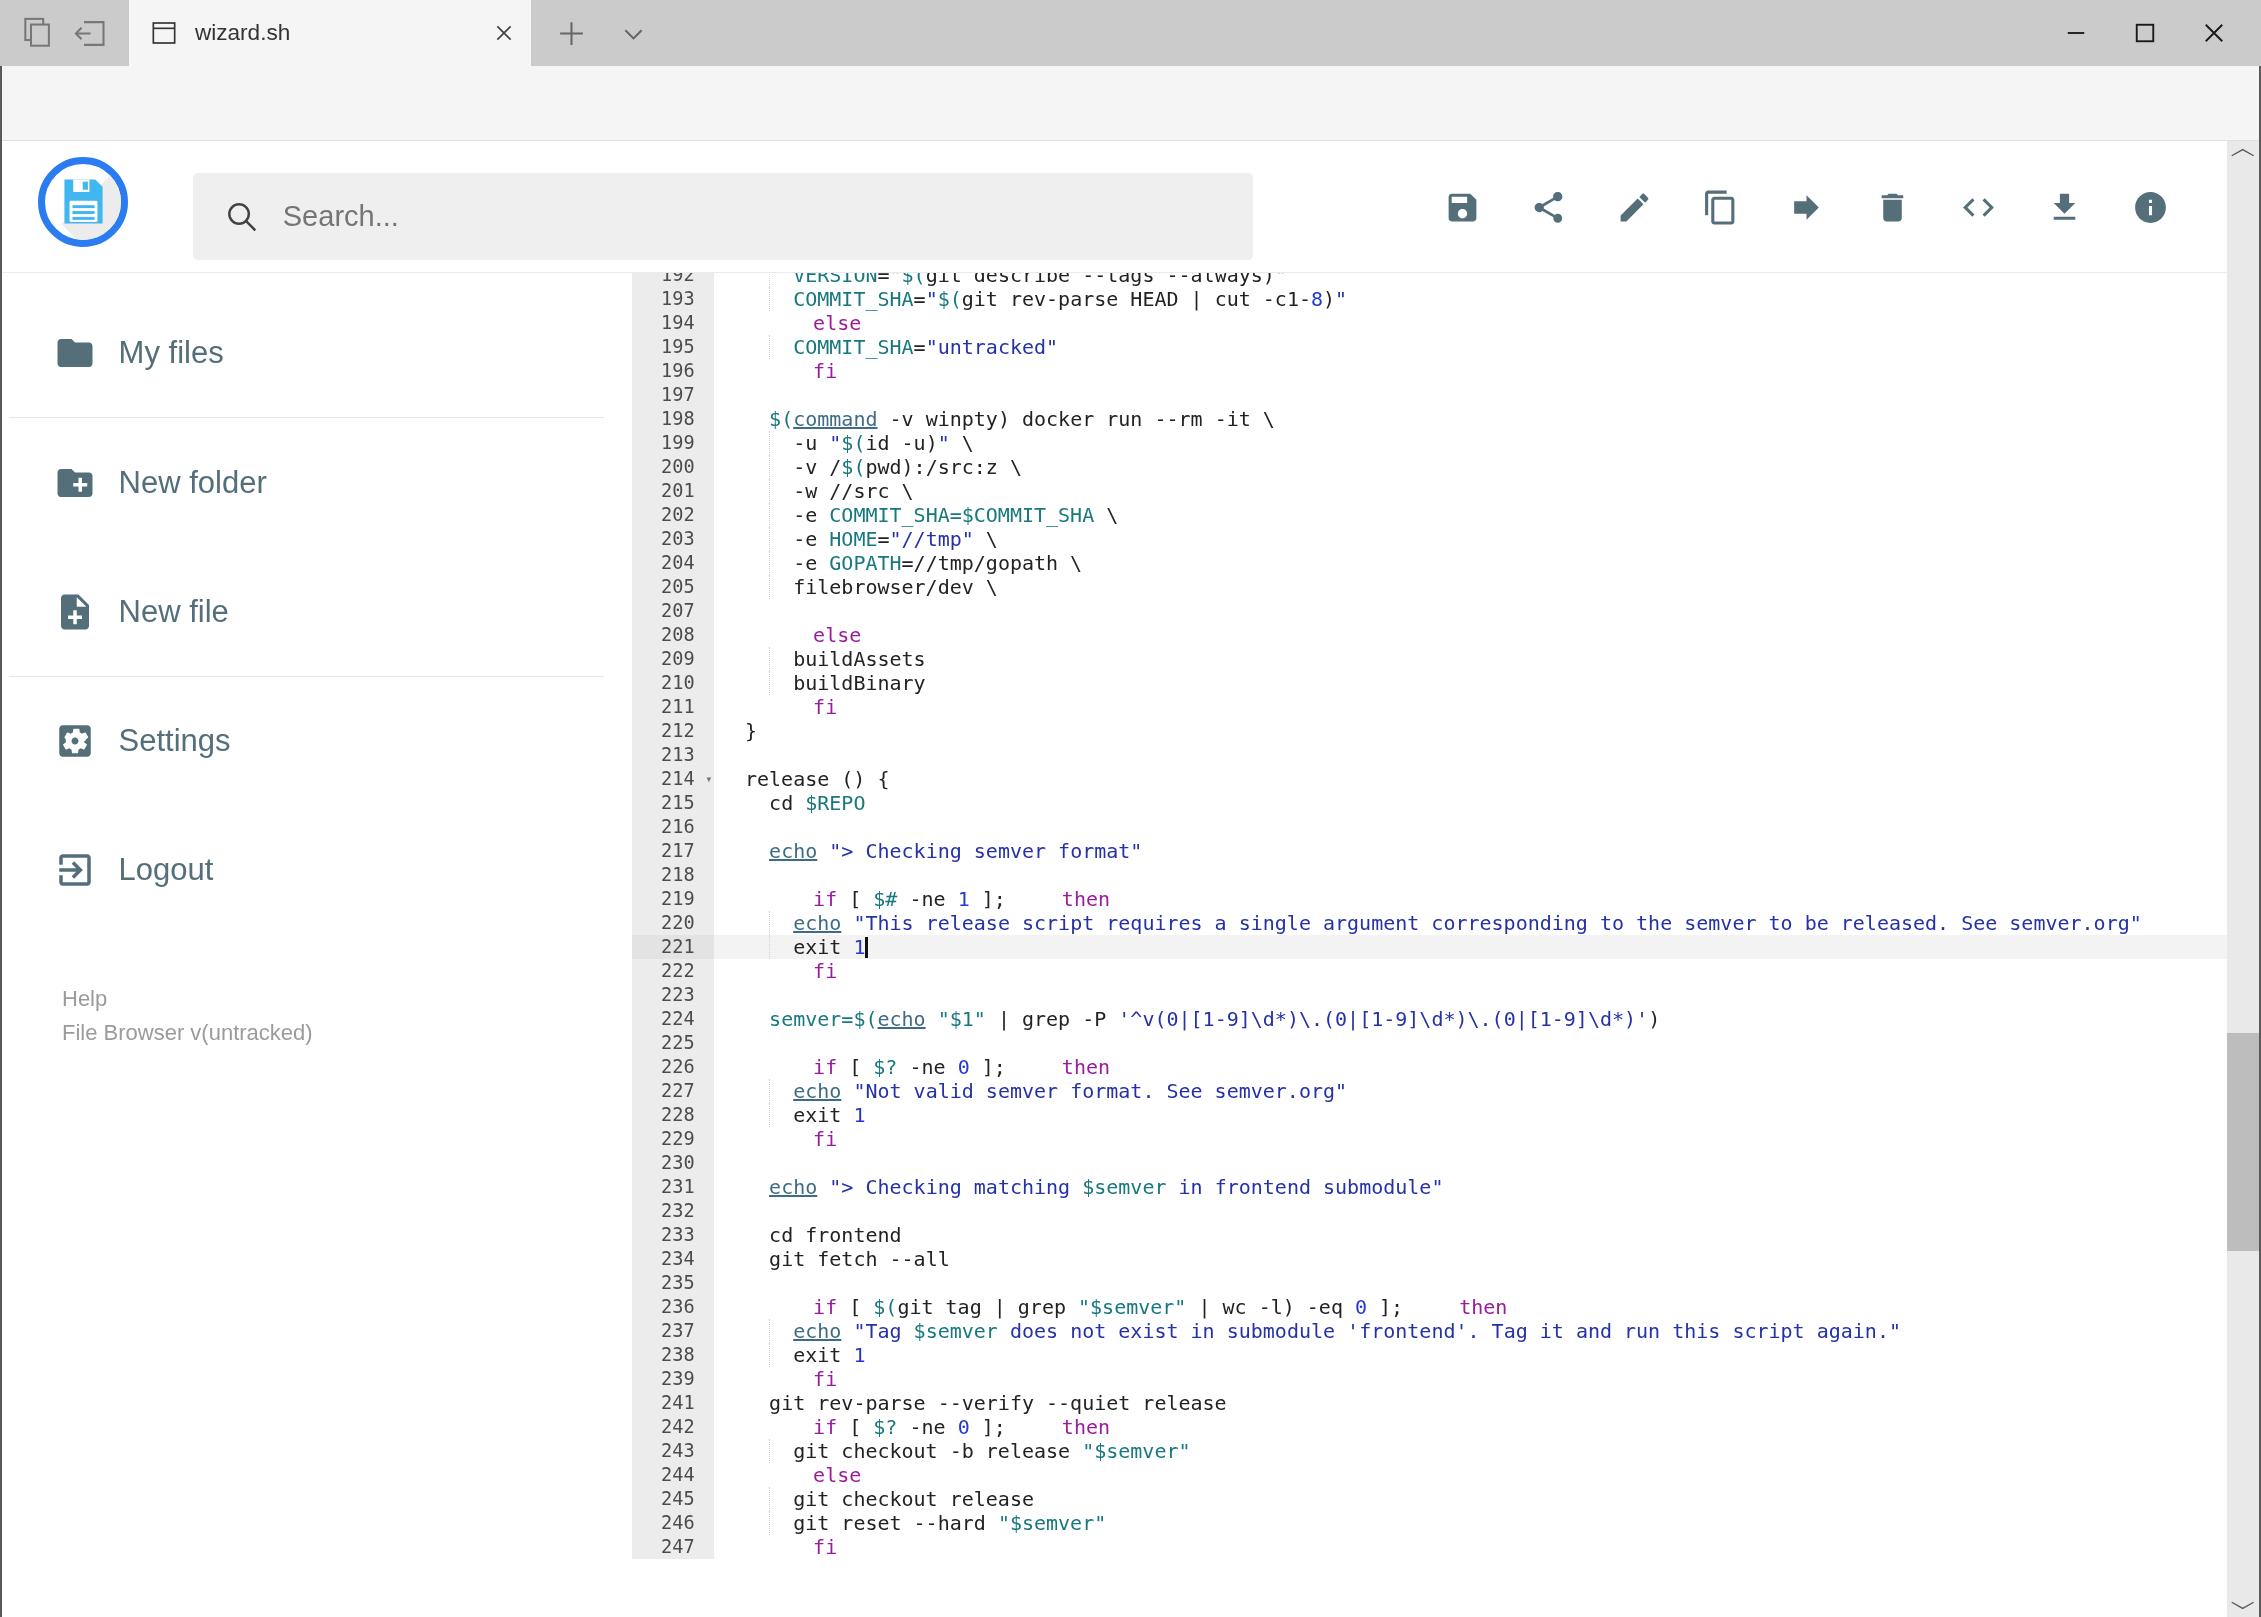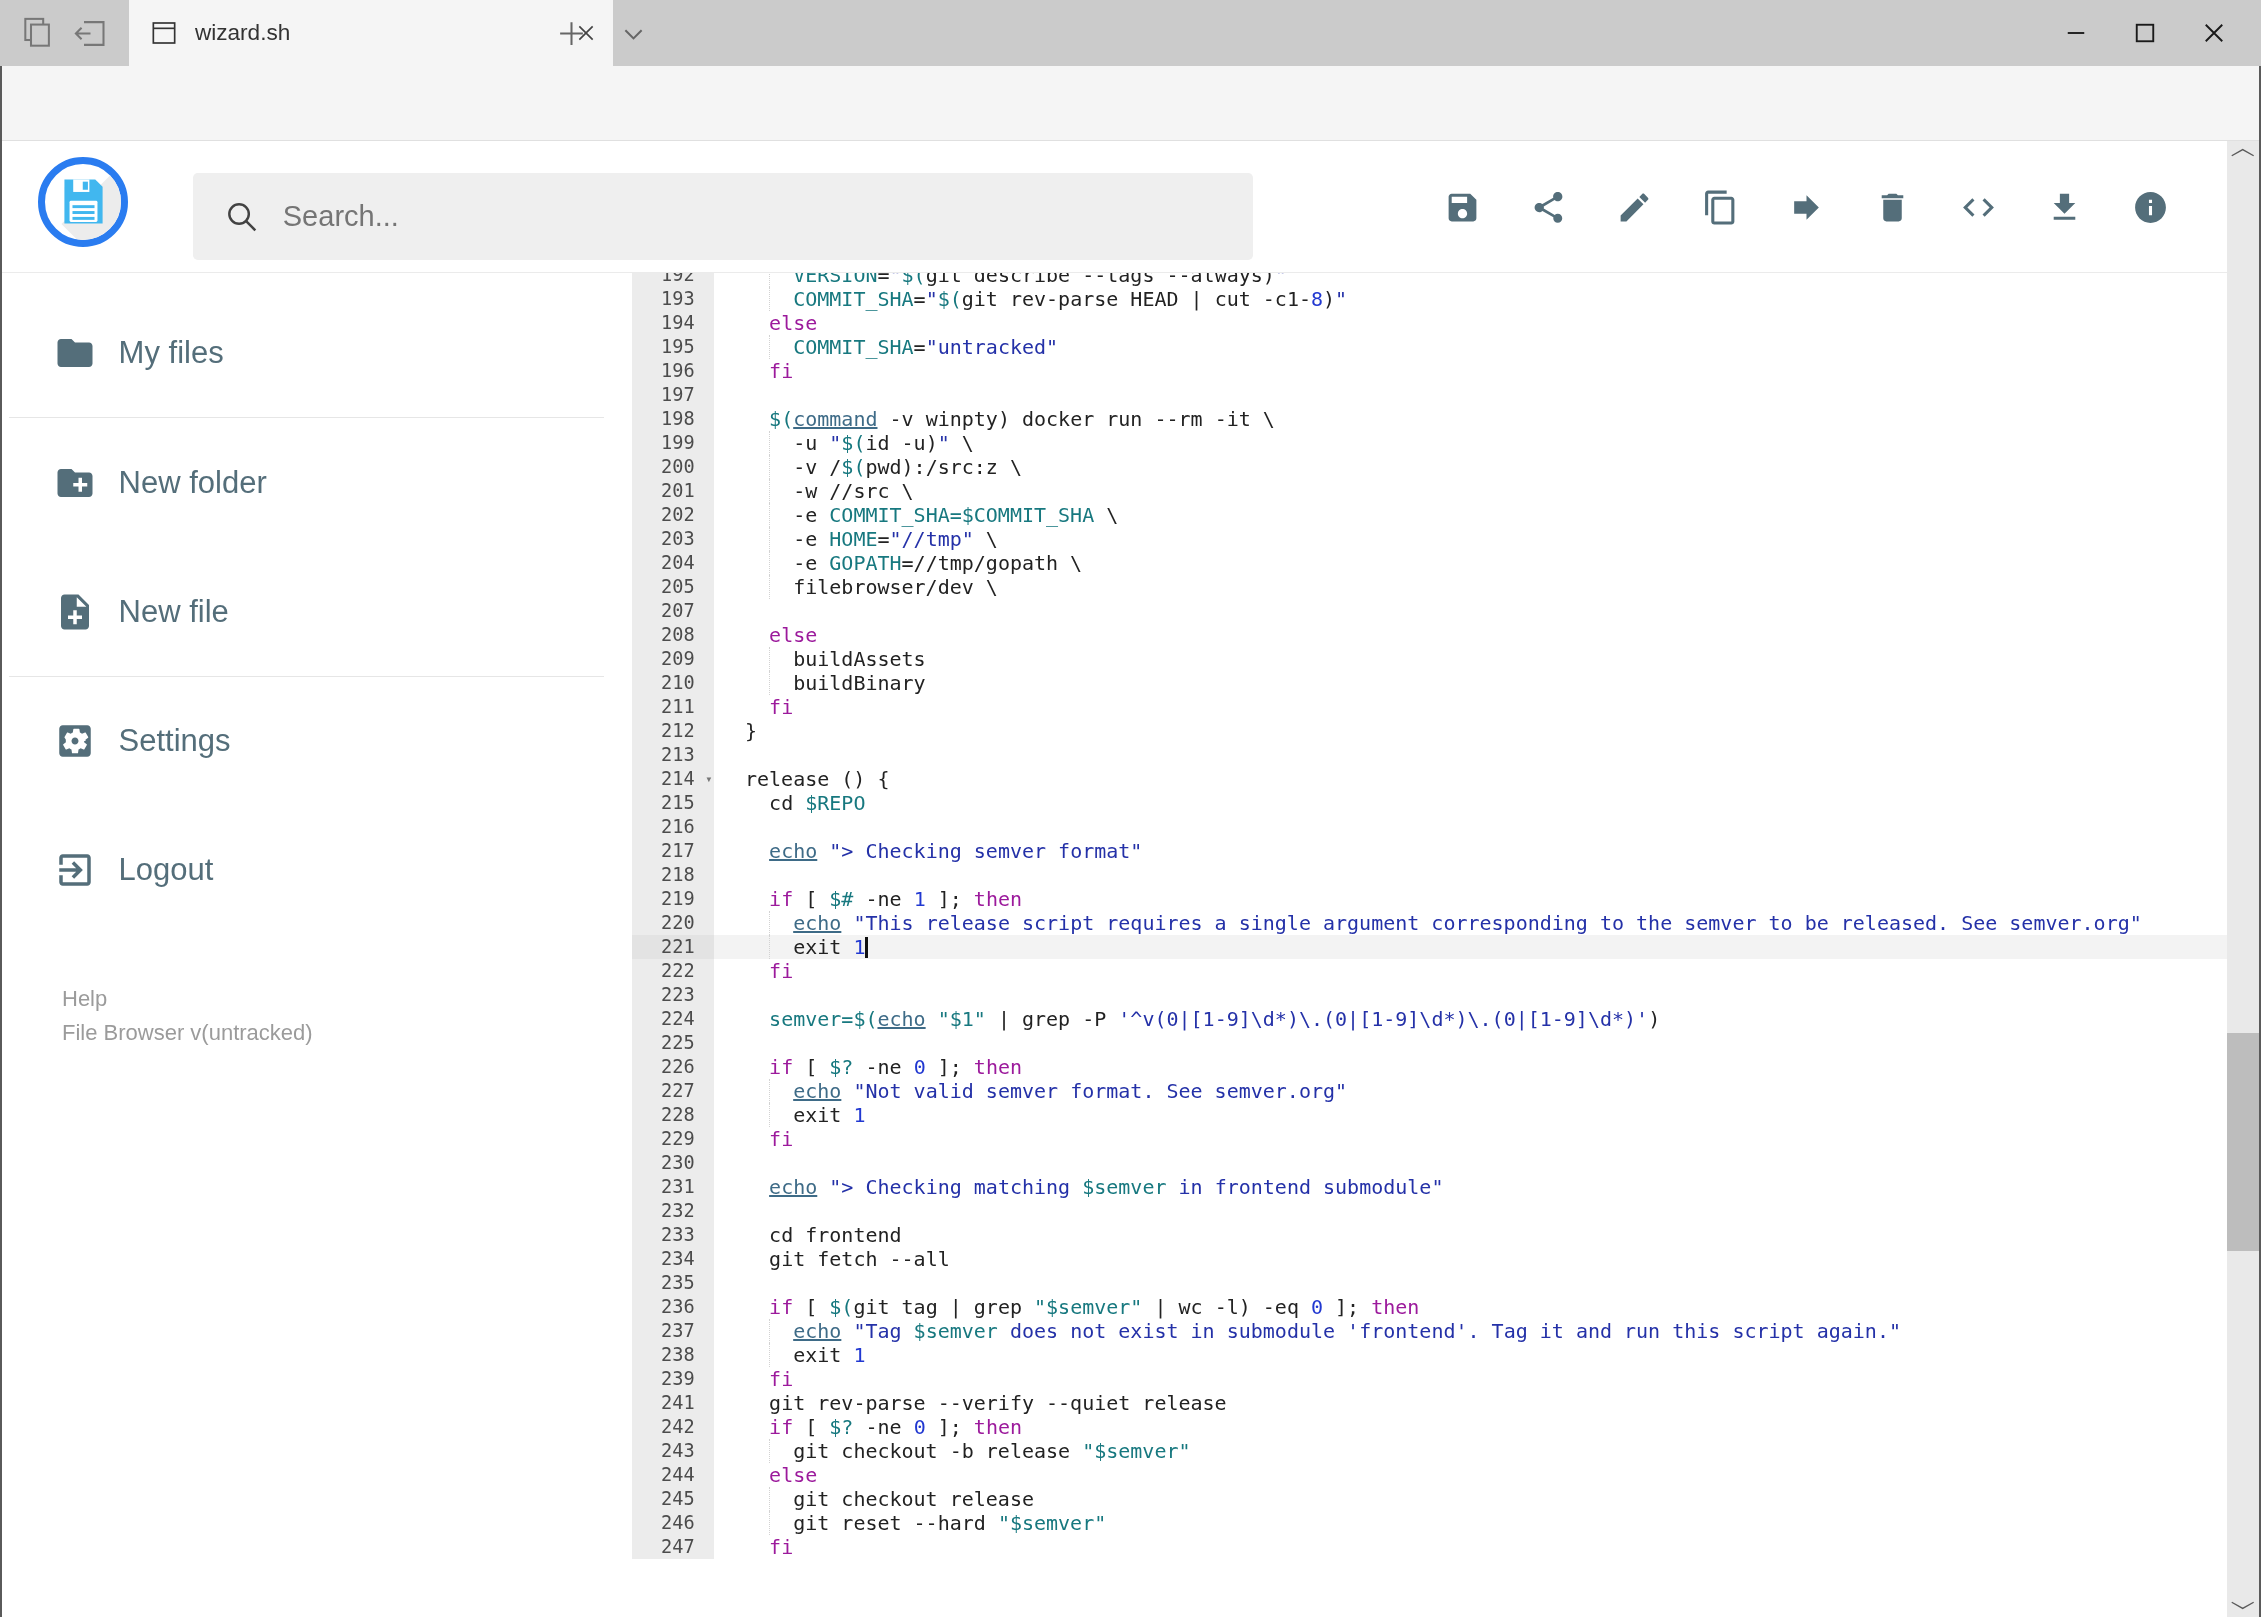--- a/index.html
+++ b/index.html
@@ -2,21 +2,21 @@
 <html style="--c-d: #222222; --c-k: #9c1a9c; --c-s: #2431a8; --c-v: #17787f; --c-n: #2138d1; --c-b: #3e6b87;font-size:13px"><head>
 <meta charset="utf-8">
 <style>
   html,body{margin:0;padding:0;background:#9a9a9a;}
   #stage{position:relative;width:2261px;height:1617px;background:#fff;overflow:hidden;
          font-family:"Liberation Sans",sans-serif;}
   svg{display:block}
   
   #titlebar{position:absolute;left:0;top:0;width:2261px;height:66px;background:#cbcbcb;}
   .tb-icon{position:absolute;top:13.7px;width:39px;height:39px;cursor:pointer;}
-  #tab{position:absolute;left:129px;top:0;width:484px;height:66px;background:#f5f5f5;
+  #tab{position:absolute;left:129px;top:0;width:402px;height:66px;background:#f5f5f5;
        display:flex;align-items:center;}
   #tab-title{font-size:22.6px;color:#333;margin-left:14.5px;white-space:nowrap;}
   #tab-close{margin-left:auto;margin-right:11.3px;}
   #win-controls{position:absolute;right:13px;top:0;height:66px;display:flex;}
   .win-btn{width:69px;height:66px;display:flex;align-items:center;justify-content:center;}
   #navbar{position:absolute;left:0;top:66px;width:2261px;height:75px;background:#f5f5f5;
           border-bottom:0.8px solid #e0e0e0;box-sizing:border-box;}
   .nav-icon{position:absolute;top:86px;width:36px;height:36px;}
   #urlbar{position:absolute;left:358px;top:78px;width:1544px;height:50px;background:#fff;
           border:0.8px solid #dcdcdc;box-sizing:border-box;display:flex;align-items:center;}
@@ -51,21 +51,21 @@
   .row{display:flex;height:24px;}
   .row.cur{background:#f3f3f3;}
   .gut{flex:none;width:82px;background:#ececec;box-sizing:border-box;text-align:right;
        padding-right:19.4px;font-family:"DejaVu Sans Mono",monospace;font-size:18.6px;line-height:24px;
        color:#4c4c4c;position:relative;}
   .row.cur .gut{background:#e3e3e3;}
   .fold{position:absolute;right:1.6px;top:0;font-size:12px;color:#777;line-height:24px;}
   .code{flex:1;position:relative;padding-left:31px;font-family:"DejaVu Sans Mono",monospace;
         font-size:20px;line-height:24px;white-space:pre;color:var(--c-d);}
   .guide{position:absolute;left:55px;top:0;bottom:0;border-left:1.6px dotted #d2d2d2;}
-  .tk-d{color:var(--c-d);} .tk-k{color:var(--c-k);} .tk-s{color:var(--c-s);}
+  .tk-d{color:var(--c-d);} .tk-k{color:var(--c-k);margin-left:44px;} .tk-s{color:var(--c-s);}
   .tk-v{color:var(--c-v);} .tk-n{color:var(--c-n);} .tk-b{color:var(--c-b);text-decoration:underline;}
   .caret{display:inline-block;width:2.4px;height:21px;background:#111;vertical-align:-3.2px;}
   
   #scrollbar{position:absolute;left:2227px;top:141px;width:32px;height:1476px;background:#e9e9e9;}
   #sb-thumb{position:absolute;left:0;top:892px;width:32px;height:218px;background:#bdbdbd;}
   .sb-arrow{position:absolute;left:0;width:32px;height:24px;display:flex;align-items:center;justify-content:center;}
   
   .win-edge{position:absolute;top:66px;width:2.4px;height:1551px;background:#5a5a5a;}
 </style>
 </head>

